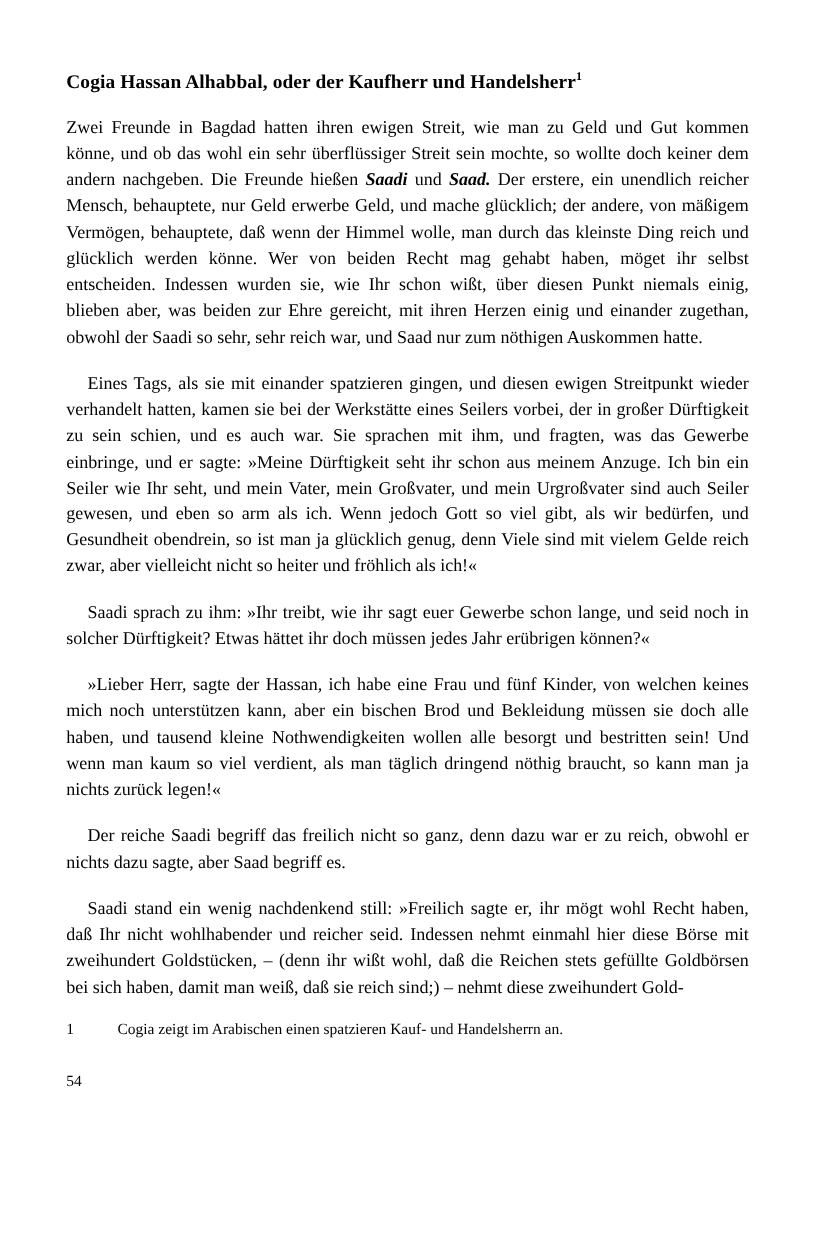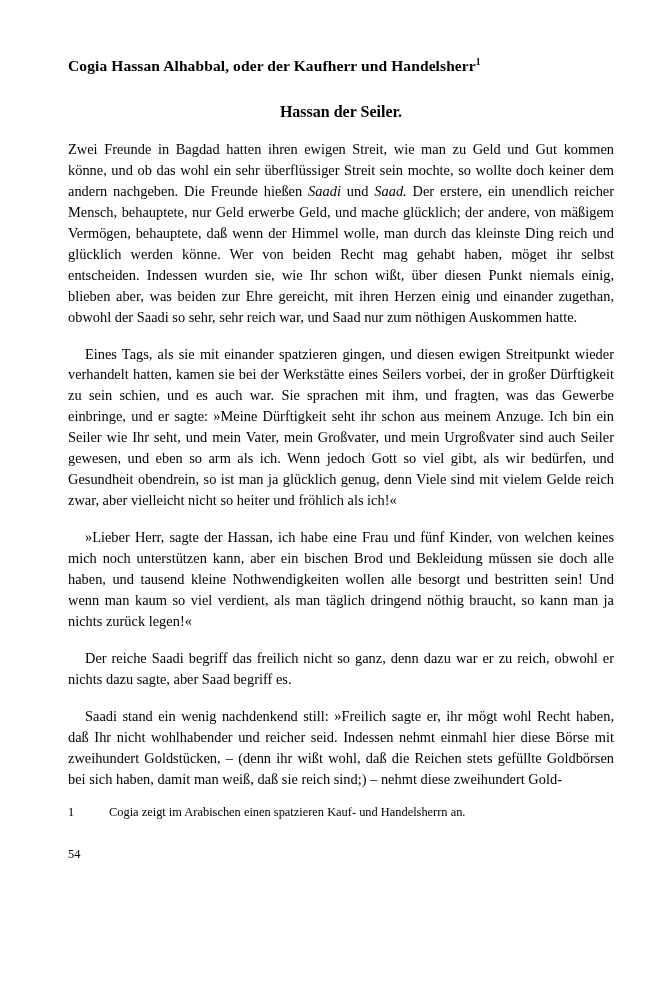--- a/index.html
+++ b/index.html
@@ -10,21 +10,21 @@
   body {
     width: 660px;
     height: 990px;
     font-family: "Liberation Serif", serif;
     color: #000000;
     position: relative;
     overflow: hidden;
   }
   .page {
     position: absolute;
-    left: 68px;
+    left: 53px;
     top: 0;
     width: 546px;
     height: 718px;
   }
   .chapter-title {
     font-family: "Liberation Serif", serif;
     font-weight: bold;
     font-size: 15.5px;
     letter-spacing: 0.1px;
     text-align: left;
@@ -58,20 +58,21 @@
   p.first {
     margin-top: 16px;
     text-indent: 0;
   }
   p.indent {
     text-indent: 17px;
     margin-top: 16px;
   }
   .italic {
     font-style: italic;
+    font-weight: bold;
   }
   .footnote-rule {
     margin-top: 14px;
     width: 100%;
     height: 0;
   }
   .footnote {
     font-size: 12.4px;
     line-height: 1.4;
     margin-top: 13px;
@@ -89,26 +90,26 @@
     margin-top: 26px;
   }
 </style>
 </head>
 <body>
 
 <div class="page">
 
   <h1 class="chapter-title"><span>Cogia Hassan Alhabbal, oder der Kaufherr und Handelsherr</span><sup>1</sup></h1>
 
-  <h2 class="section-title">Hassan der Seiler.</h2>
 
   <p class="body-text first"><span>Zwei Freunde in Bagdad hatten ihren ewigen Streit, wie man zu Geld und Gut kommen könne, und ob das wohl ein sehr überflüssiger Streit sein mochte, so wollte doch keiner dem andern nachgeben. Die Freunde hießen </span><span class="italic">Saadi</span><span> und </span><span class="italic">Saad.</span><span> Der erstere, ein unendlich reicher Mensch, behauptete, nur Geld erwerbe Geld, und mache glücklich; der andere, von mäßigem Vermögen, behauptete, daß wenn der Himmel wolle, man durch das kleinste Ding reich und glücklich werden könne. Wer von beiden Recht mag gehabt haben, möget ihr selbst entscheiden. Indessen wurden sie, wie Ihr schon wißt, über diesen Punkt niemals einig, blieben aber, was beiden zur Ehre gereicht, mit ihren Herzen einig und einander zugethan, obwohl der Saadi so sehr, sehr reich war, und Saad nur zum nöthigen Auskommen hatte.</span></p>
 
   <p class="body-text indent">Eines Tags, als sie mit einander spatzieren gingen, und diesen ewigen Streitpunkt wieder verhandelt hatten, kamen sie bei der Werkstätte eines Seilers vorbei, der in großer Dürftigkeit zu sein schien, und es auch war. Sie sprachen mit ihm, und fragten, was das Gewerbe einbringe, und er sagte: »Meine Dürftigkeit seht ihr schon aus meinem Anzuge. Ich bin ein Seiler wie Ihr seht, und mein Vater, mein Großvater, und mein Urgroßvater sind auch Seiler gewesen, und eben so arm als ich. Wenn jedoch Gott so viel gibt, als wir bedürfen, und Gesundheit obendrein, so ist man ja glücklich genug, denn Viele sind mit vielem Gelde reich zwar, aber vielleicht nicht so heiter und fröhlich als ich!«</p>
 
+  <p class="body-text indent">Saadi sprach zu ihm: »Ihr treibt, wie ihr sagt euer Gewerbe schon lange, und seid noch in solcher Dürftigkeit? Etwas hättet ihr doch müssen jedes Jahr erübrigen können?«</p>
 
   <p class="body-text indent">»Lieber Herr, sagte der Hassan, ich habe eine Frau und fünf Kinder, von welchen keines mich noch unterstützen kann, aber ein bischen Brod und Bekleidung müssen sie doch alle haben, und tausend kleine Nothwendigkeiten wollen alle besorgt und bestritten sein! Und wenn man kaum so viel verdient, als man täglich dringend nöthig braucht, so kann man ja nichts zurück legen!«</p>
 
   <p class="body-text indent">Der reiche Saadi begriff das freilich nicht so ganz, denn dazu war er zu reich, obwohl er nichts dazu sagte, aber Saad begriff es.</p>
 
   <p class="body-text indent">Saadi stand ein wenig nachdenkend still: »Freilich sagte er, ihr mögt wohl Recht haben, daß Ihr nicht wohlhabender und reicher seid. Indessen nehmt einmahl hier diese Börse mit zweihundert Goldstücken, – (denn ihr wißt wohl, daß die Reichen stets gefüllte Goldbörsen bei sich haben, damit man weiß, daß sie reich sind;) – nehmt diese zweihundert Gold-</p>
 
   <div class="footnote-rule"></div>
 
   <div class="footnote">

